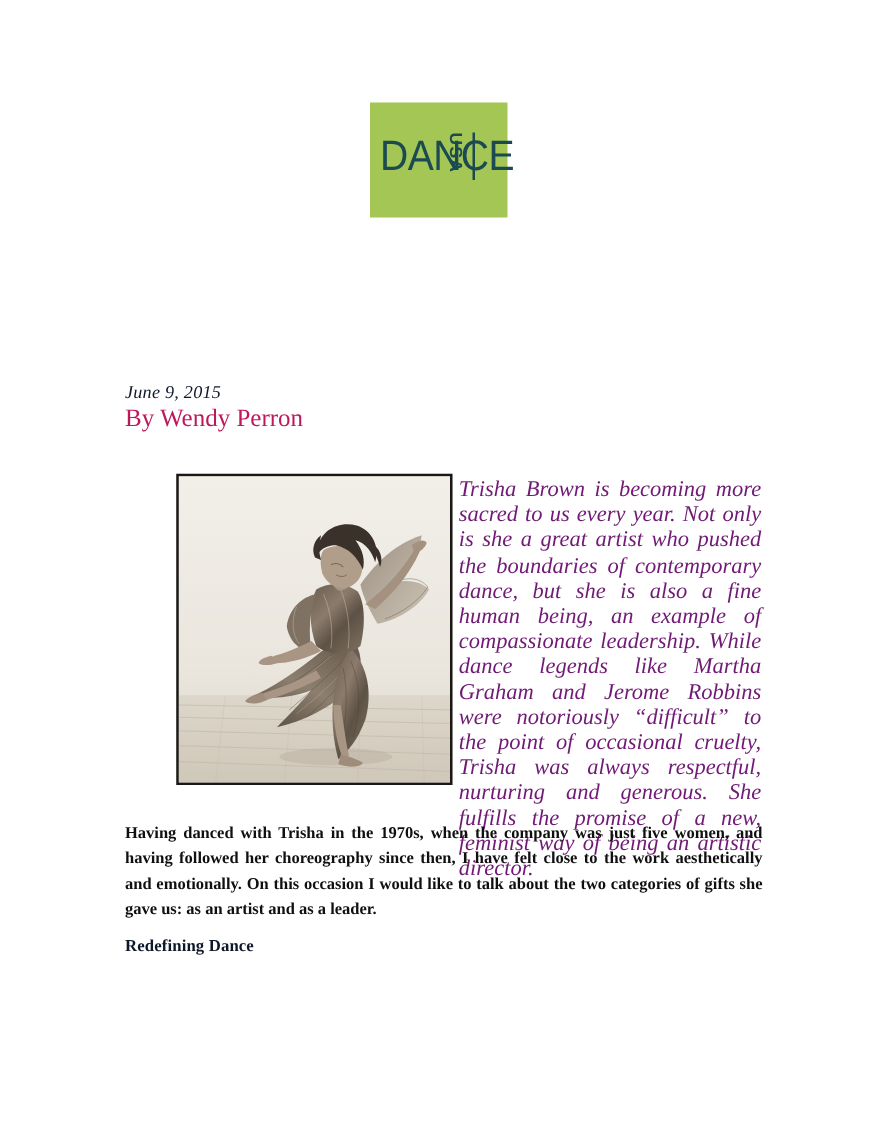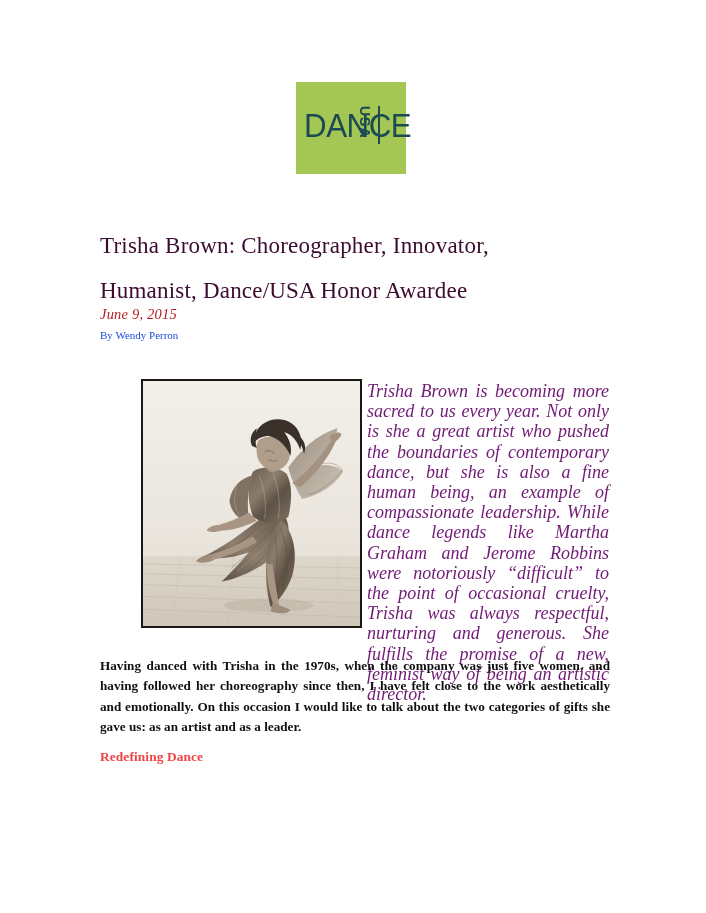--- a/index.html
+++ b/index.html
@@ -88,30 +88,30 @@
   }
   .title .line { display: block; }
 
   
   .date {
     position: absolute;
     left: 100px;
     top: 305px;
     font-size: 14.5px;
     font-style: italic;
-    color: #b91c1c;
+    color: #0f172a;
     letter-spacing: 0.2px;
     line-height: 18px;
   }
   .author {
     position: absolute;
     left: 100px;
     top: 326px;
-    font-size: 11px;
-    color: #1d4ed8;
+    font-size: 20px;
+    color: #be185d;
     line-height: 19px;
   }
 
   
   .photo {
     position: absolute;
     left: 101px;
     top: 363px;
     width: 221px;
     height: 249px;
@@ -148,41 +148,37 @@
   }
   .para-1 { top: 643px; font-weight: bold; }
   .para-2 { top: 780px; }
 
   .subhead {
     position: absolute;
     left: 100px;
     top: 737px;
     font-size: 13.4px;
     font-weight: 700;
-    color: #ef4444;
+    color: #0f172a;
     letter-spacing: 0.1px;
     line-height: 18px;
   }
 </style>
 </head>
 <body>
 
 <div class="page">
 
   <div class="logo-wrap">
     <div class="logo-square"></div>
     <div class="logo-dance">DANCE</div>
     <div class="logo-bar"></div>
     <div class="logo-usa">USA</div>
   </div>
 
-  <h1 class="title">
-    <span class="line">Trisha Brown: Choreographer, Innovator,</span>
-    <span class="line">Humanist, Dance/USA Honor Awardee</span>
-  </h1>
 
   <div class="date">June 9, 2015</div>
   <div class="author">By Wendy Perron</div>
 
   <figure class="photo">
     <svg viewBox="0 0 221 249" preserveAspectRatio="none">
       <defs>
         <linearGradient id="bgGrad" x1="0" y1="0" x2="0" y2="1">
           <stop offset="0%" stop-color="#f2efe9"></stop>
           <stop offset="62%" stop-color="#eae6de"></stop>

